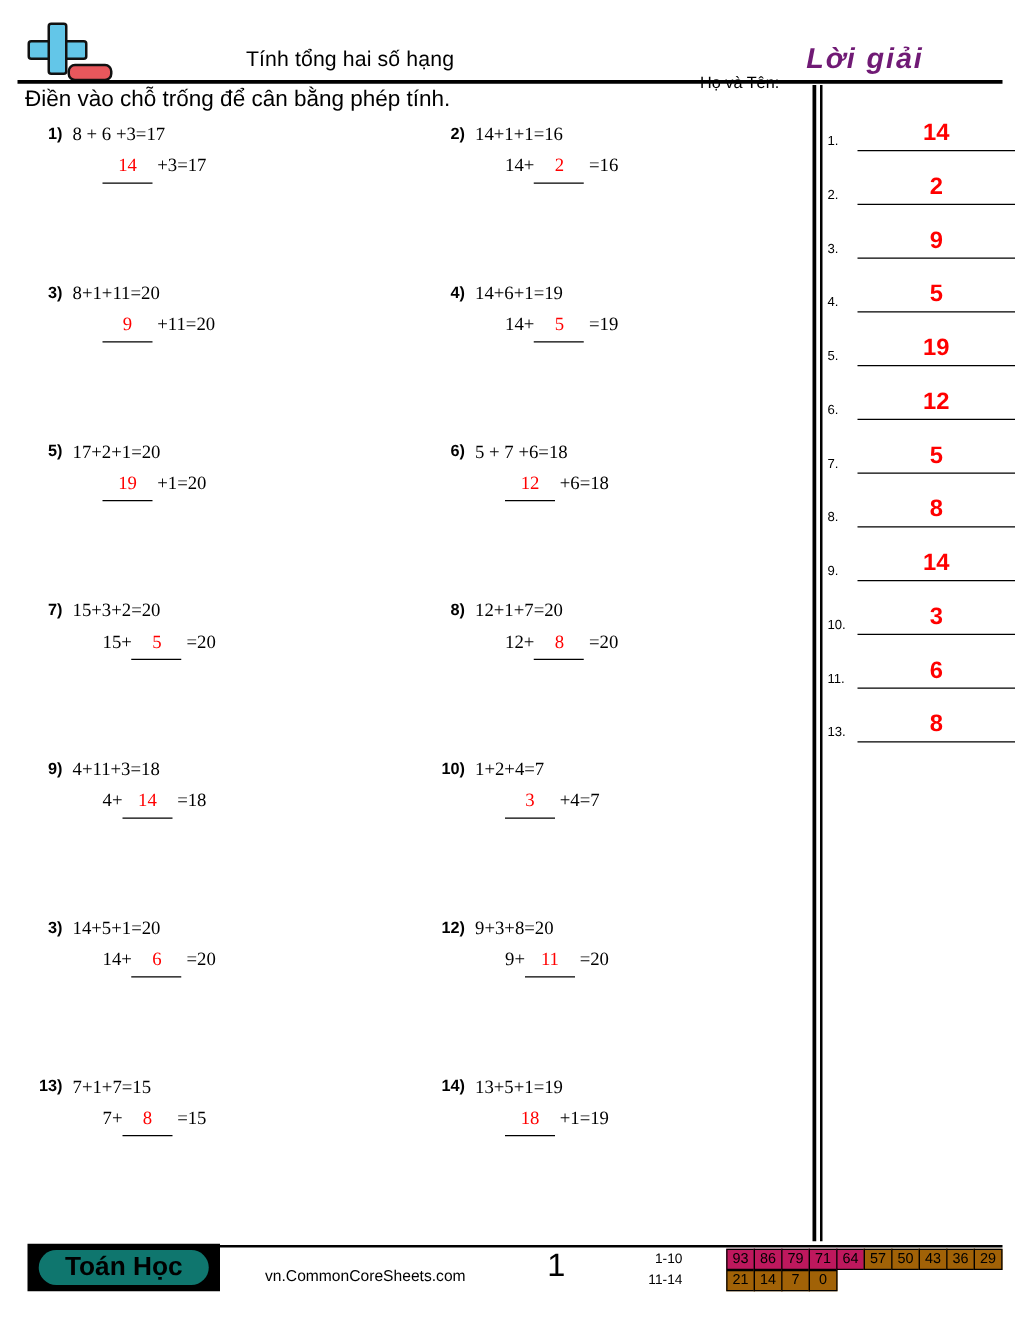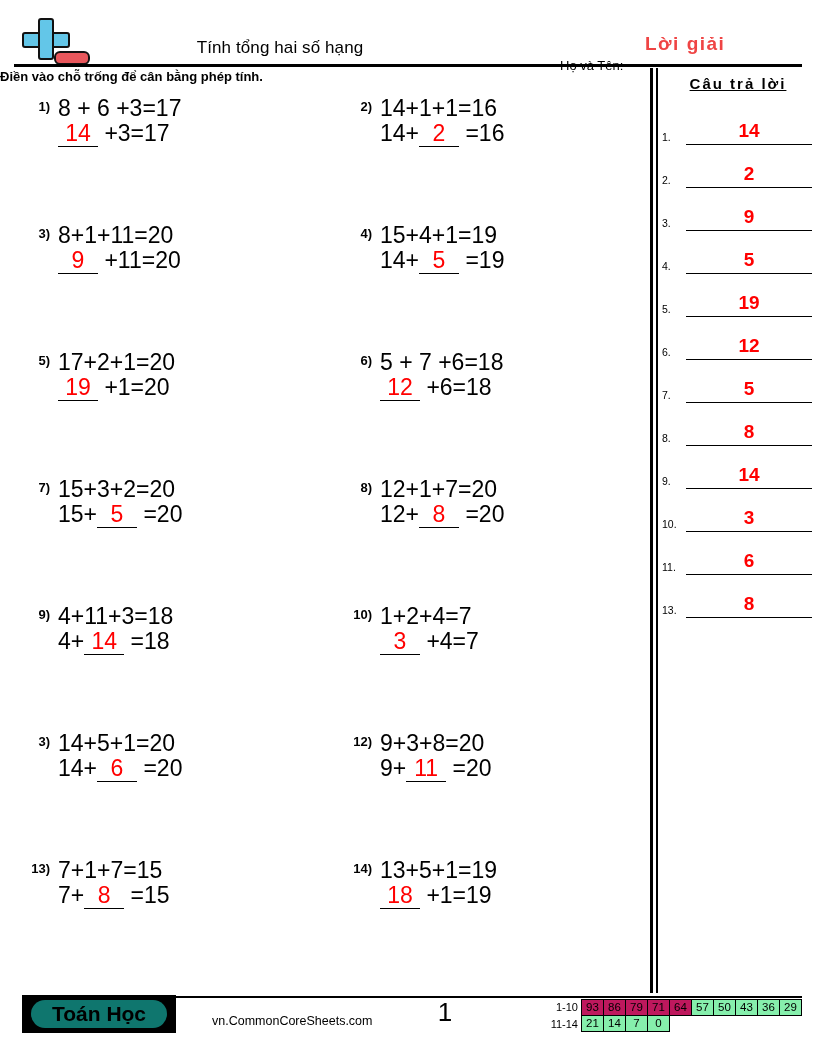--- a/index.html
+++ b/index.html
@@ -18,43 +18,43 @@
   .logo .plus-v { position: absolute; left: 22px; top: 0px; width: 16px; height: 42px;
       background: #63c6e8; border: 2.5px solid #111; border-radius: 3px; }
   .logo .plus-h { position: absolute; left: 6px; top: 14px; width: 48px; height: 16px;
       background: #63c6e8; border: 2.5px solid #111; border-radius: 3px; }
   .logo .minus { position: absolute; left: 38px; top: 33px; width: 36px; height: 14px;
       background: #e8575c; border: 2.5px solid #111; border-radius: 6px; }
 
   .title { position: absolute; left: 0; top: 38px; width: 560px;
       text-align: center; font-size: 17px; letter-spacing: .1px; }
   .name-label { position: absolute; left: 560px; top: 58px; font-size: 13px; }
-  .name-value { position: absolute; left: 645px; top: 33px; font-size: 19px;
-      font-weight: bold; color: #ef4444; letter-spacing: 1.5px; }
+  .name-value { position: absolute; left: 645px; top: 33px; font-size: 23px;
+      font-weight: bold; color: #701a75; letter-spacing: 1.5px; font-style: italic; }
 
   .rule-top { position: absolute; left: 14px; top: 64px; width: 788px; height: 3px; background: #000; }
 
   
-  .instruction { position: absolute; left: 0; top: 69px; font-size: 13px; font-weight: bold; }
+  .instruction { position: absolute; left: 20px; top: 69px; font-size: 18px; font-weight: normal; }
 
   
   .divider-thick { position: absolute; left: 650px; top: 68px; width: 2.5px; height: 925px; background: #000; }
   .divider-thin  { position: absolute; left: 656px; top: 68px; width: 1.5px; height: 925px; background: #000; }
 
   
   .problems { position: absolute; left: 0; top: 96px; width: 650px; }
   .prow { position: relative; height: 127px; }
   .prob { position: absolute; width: 320px; }
   .prob.c0 { left: 8px; }
   .prob.c1 { left: 330px; }
   .pnum { position: absolute; left: 0; top: 3px; width: 42px; text-align: right;
       font-size: 13px; font-weight: bold; }
-  .plines { position: absolute; left: 50px; top: 0; font-size: 23px; line-height: 25px; white-space: pre; }
+  .plines { position: absolute; left: 50px; top: 0; font-size: 15px; line-height: 25px; white-space: pre; font-family: Liberation Serif, serif; }
   .pline1 { white-space: pre; }
-  .pline2 { white-space: pre; }
+  .pline2 { white-space: pre; margin-left: 24px; }
   .blank { display: inline-block; min-width: 40px; text-align: center;
       border-bottom: 1.6px solid #000; color: #ff0000; padding: 0 3px; }
 
   
   .answers { position: absolute; left: 660px; top: 68px; width: 156px; }
   .ans-title { text-align: center; font-size: 15px; font-weight: bold;
       letter-spacing: 2px; text-decoration: underline; padding-top: 7px; }
   .ans-list { margin-top: 12px; }
   .ans-item { position: relative; height: 43px; }
   .ans-idx { position: absolute; left: 2px; bottom: 4px; font-size: 10.5px; }
@@ -68,27 +68,27 @@
       background: #000; display: flex; align-items: center; justify-content: center; }
   .brand-inner { width: 136px; height: 28px; background: #0f766e; border-radius: 14px;
       display: flex; align-items: center; justify-content: center;
       font-size: 21px; font-weight: bold; }
   .site { position: absolute; left: 180px; top: 22px; font-size: 12.5px; margin-left: 32px; }
   .page-no { position: absolute; left: 400px; top: 5px; width: 90px; text-align: center;
       font-size: 26px; }
   .rule-bot { position: absolute; left: 170px; top: 4px; width: 632px; height: 2px; background: #000; }
 
   .score { position: absolute; right: 14px; top: 7px; }
-  .score-row { display: flex; align-items: flex-start; height: 17px; }
+  .score-row { display: flex; align-items: center; height: 17px; gap: 32px; }
   .score-label { width: 40px; text-align: right; font-size: 11px; padding-right: 4px;
       line-height: 17px; }
   .cells { display: flex; }
   .cell { width: 23px; text-align: center; font-size: 11.5px; line-height: 15px;
       border: 1px solid #000; margin-left: -1px; background: #be185d; }
-  .cell.sh { background: #86efac; }
+  .cell.sh { background: #a16207; }
   .score-row + .score-row .cell { margin-top: -1px; }
 </style>
 </head>
 <body>
 
 <div class="page">
 
   <div class="header">
     <div class="logo">
       <div class="plus-h"></div>
@@ -117,21 +117,21 @@
           <div class="plines"><div class="pline1">14+1+1=16</div><div class="pline2"><span>14+</span><span class="blank">2</span><span> =16</span></div></div>
         </div>
       </div>
       <div class="prow">
         <div class="prob c0">
           <div class="pnum">3)</div>
           <div class="plines"><div class="pline1">8+1+11=20</div><div class="pline2"><span></span><span class="blank">9</span><span> +11=20</span></div></div>
         </div>
         <div class="prob c1">
           <div class="pnum">4)</div>
-          <div class="plines"><div class="pline1">15+4+1=19</div><div class="pline2"><span>14+</span><span class="blank">5</span><span> =19</span></div></div>
+          <div class="plines"><div class="pline1">14+6+1=19</div><div class="pline2"><span>14+</span><span class="blank">5</span><span> =19</span></div></div>
         </div>
       </div>
       <div class="prow">
         <div class="prob c0">
           <div class="pnum">5)</div>
           <div class="plines"><div class="pline1">17+2+1=20</div><div class="pline2"><span></span><span class="blank">19</span><span> +1=20</span></div></div>
         </div>
         <div class="prob c1">
           <div class="pnum">6)</div>
           <div class="plines"><div class="pline1">5 + 7 +6=18</div><div class="pline2"><span></span><span class="blank">12</span><span> +6=18</span></div></div>
@@ -173,21 +173,20 @@
           <div class="plines"><div class="pline1">7+1+7=15</div><div class="pline2"><span>7+</span><span class="blank">8</span><span> =15</span></div></div>
         </div>
         <div class="prob c1">
           <div class="pnum">14)</div>
           <div class="plines"><div class="pline1">13+5+1=19</div><div class="pline2"><span></span><span class="blank">18</span><span> +1=19</span></div></div>
         </div>
       </div>
     </div>
 
   <div class="answers">
-    <div class="ans-title">Câu trả lời</div>
     <div class="ans-list" id="ans-list">
         <div class="ans-item">
           <span class="ans-idx">1.</span>
           <span class="ans-line">14</span>
         </div>
         <div class="ans-item">
           <span class="ans-idx">2.</span>
           <span class="ans-line">2</span>
         </div>
         <div class="ans-item">

